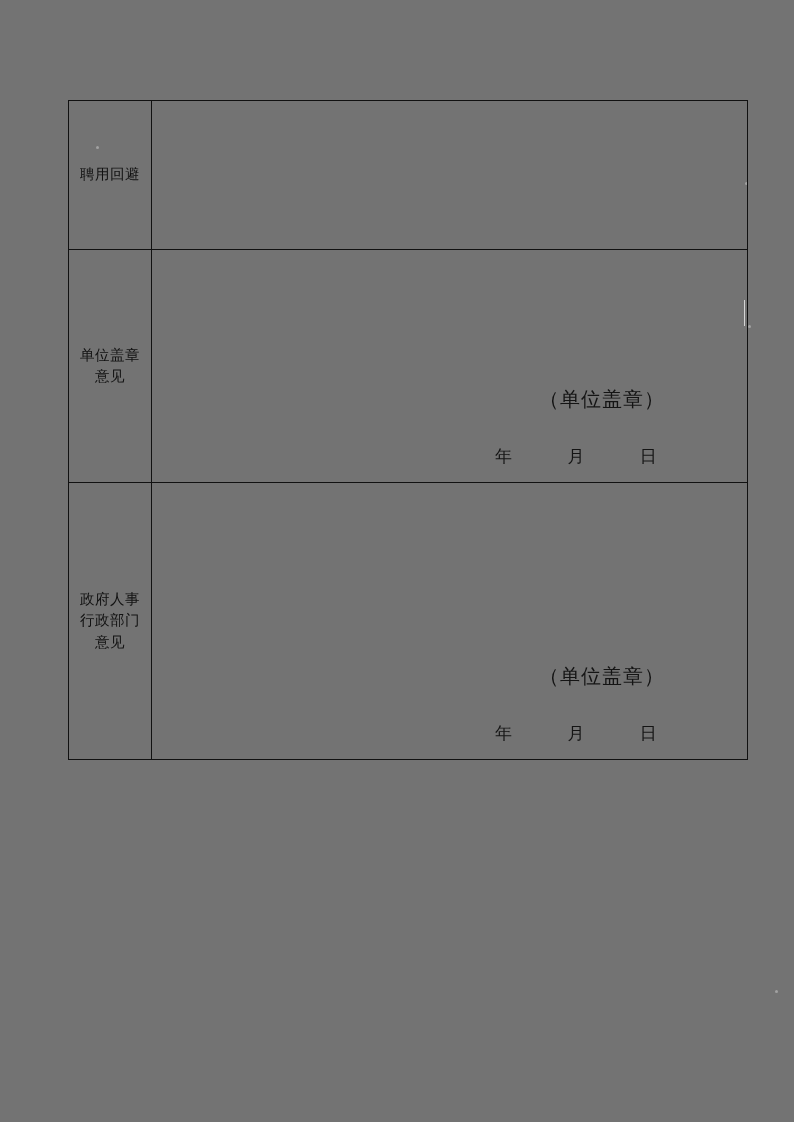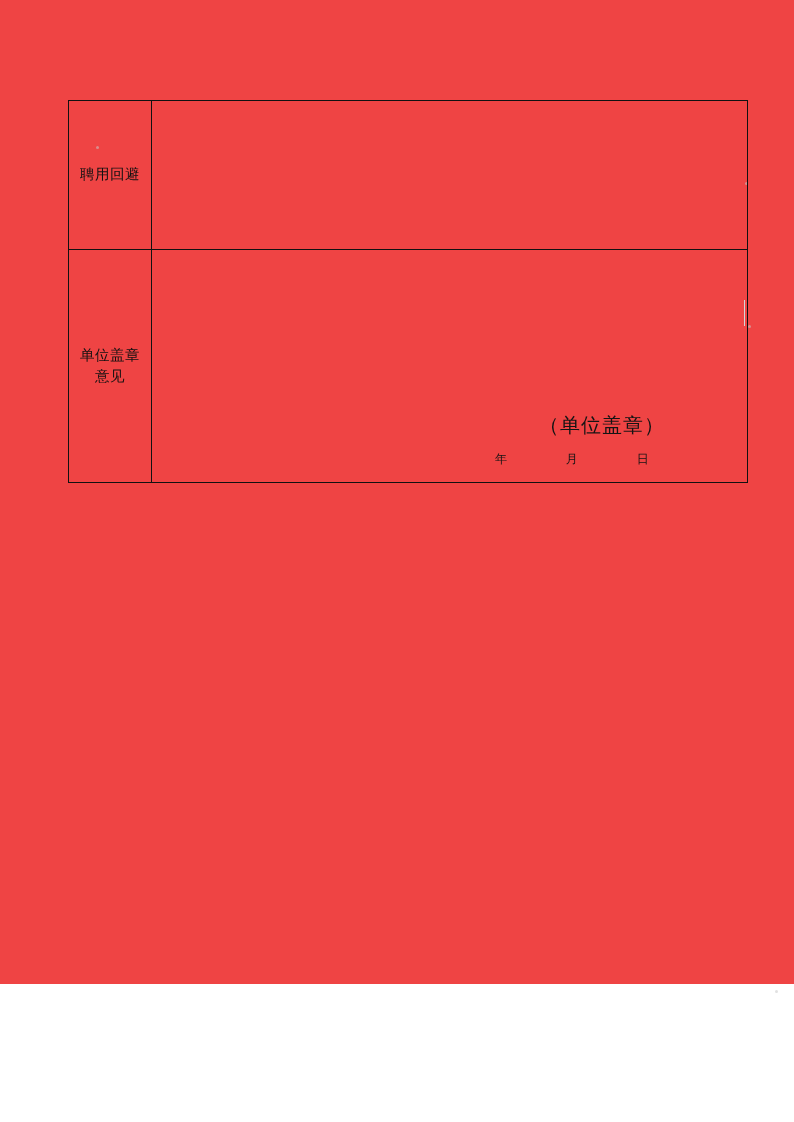--- a/index.html
+++ b/index.html
@@ -13,22 +13,22 @@
     position: relative;
     font-family: "DejaVu Sans", "Liberation Sans", sans-serif;
     color: #1a1a1a;
     overflow: hidden;
   }
   .page {
     position: absolute;
     left: 0;
     top: 0;
     width: 794px;
-    height: 984px;
-    background: #ef4444;
+    height: 1122px;
+    background: #737373;
   }
   
   .form-table {
     position: absolute;
     left: 68px;
     top: 100px;
     width: 680px;
     border-collapse: collapse;
     table-layout: fixed;
   }
@@ -64,22 +64,22 @@
     width: 330px;
   }
   .seal-line {
     font-size: 20px;
     letter-spacing: 1px;
     text-align: left;
     padding-left: 152px;
     color: #141414;
   }
   .date-line {
-    margin-top: 12px;
-    font-size: 12px;
+    margin-top: 32px;
+    font-size: 17px;
     letter-spacing: 1px;
     padding-left: 108px;
     color: #141414;
   }
   .date-line span {
     display: inline-block;
     width: 66px;
   }
   
   .speck {
@@ -129,15 +129,32 @@
             <div class="date-line">
               <span>年</span>
               <span>月</span>
               <span>日</span>
             </div>
           </div>
         </td>
       </tr>
 
 
+      <tr class="row-gov">
+        <td class="label-cell">
+          <div>政府人事</div>
+          <div>行政部门</div>
+          <div>意见</div>
+        </td>
+        <td class="content-cell">
+          <div class="sign-block">
+            <div class="seal-line">（单位盖章）</div>
+            <div class="date-line">
+              <span>年</span>
+              <span>月</span>
+              <span>日</span>
+            </div>
+          </div>
+        </td>
+      </tr>
     </tbody>
   </table>
 </div>
 
 </body></html>

